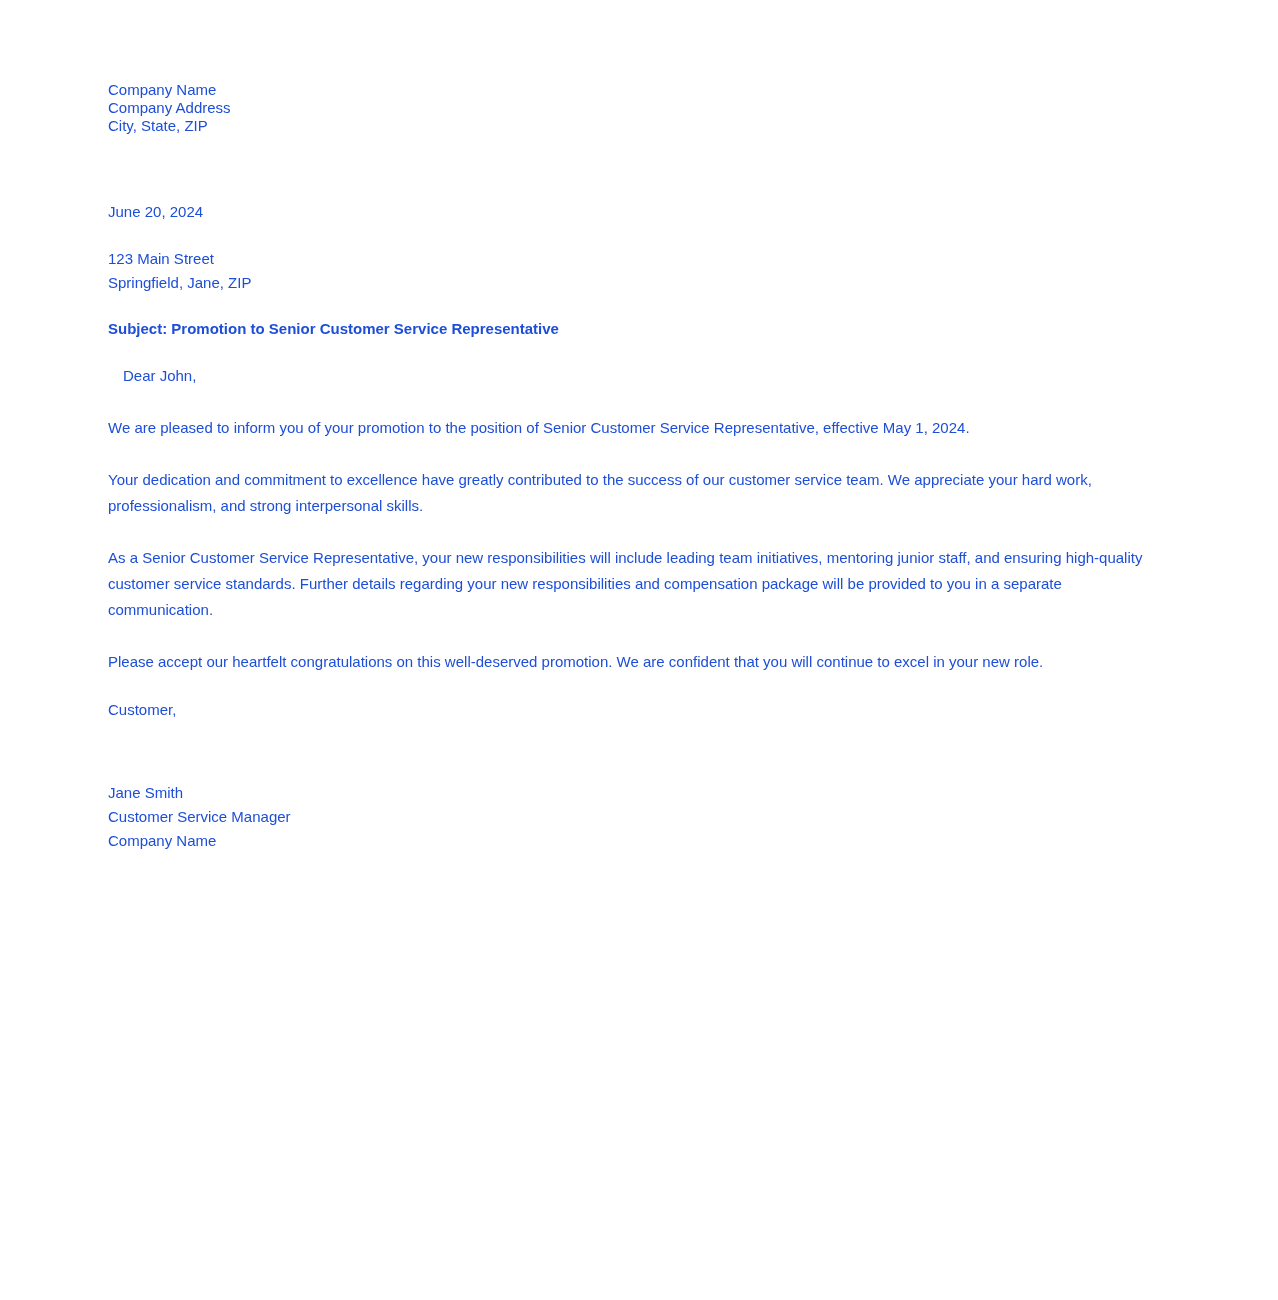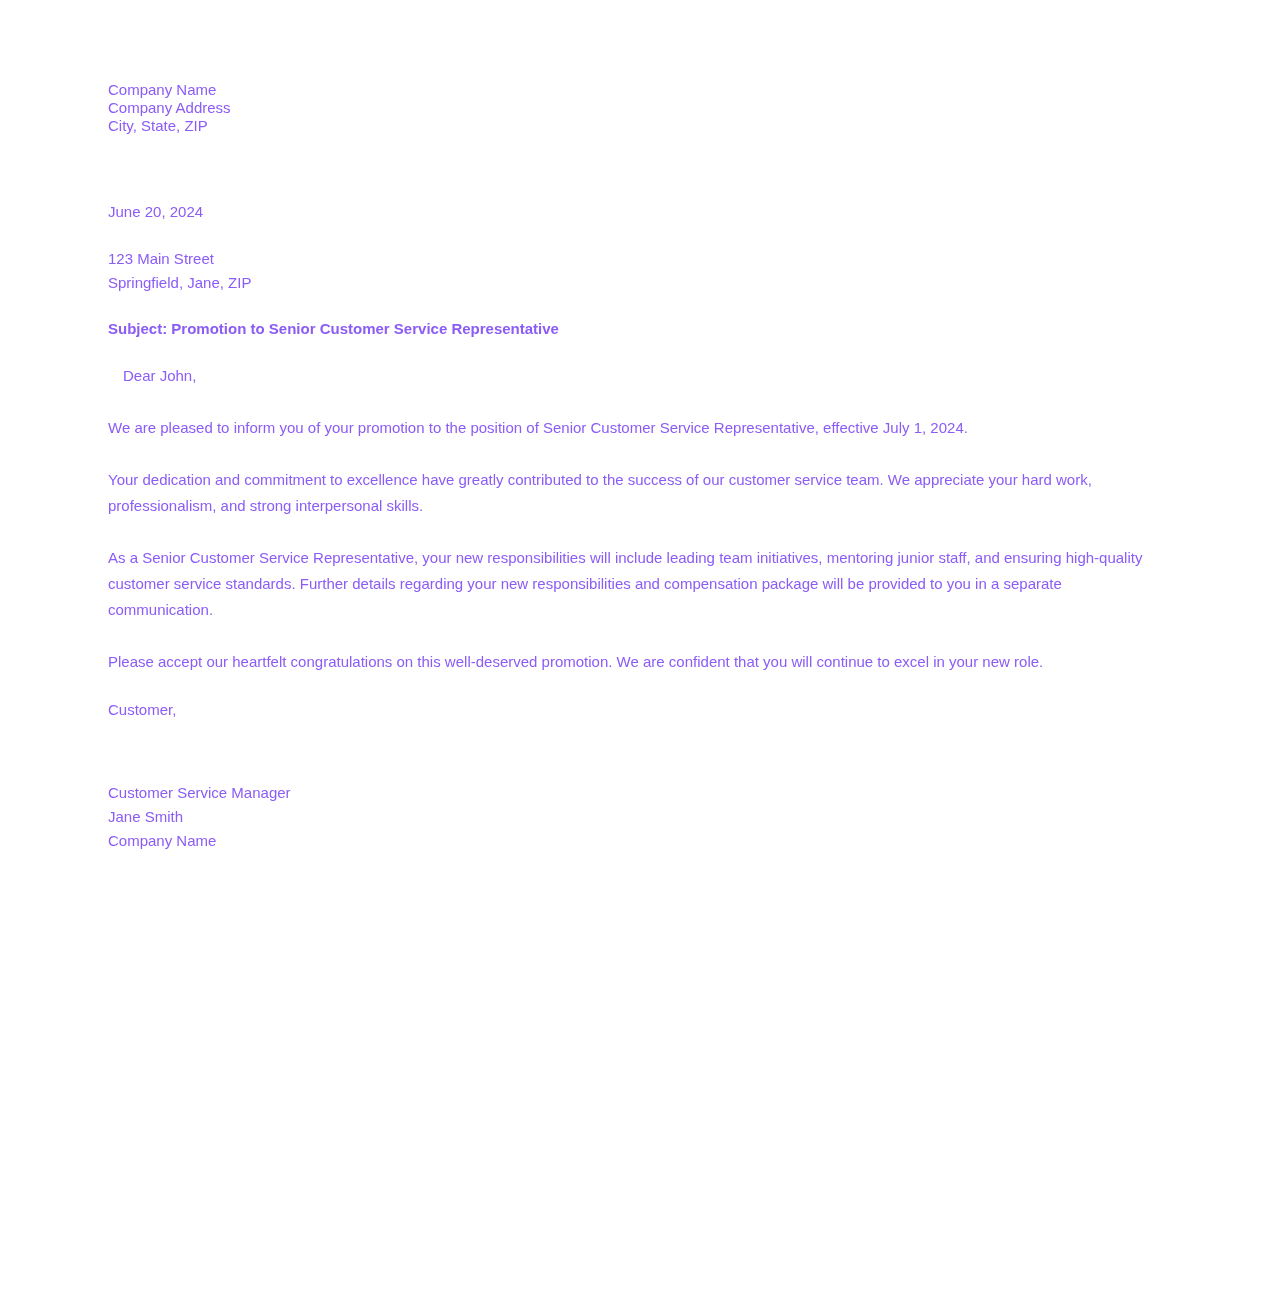--- a/index.html
+++ b/index.html
@@ -8,21 +8,21 @@
     background: #ffffff;
   }
   .page {
     position: relative;
     width: 1278px;
     height: 1136px;
     box-sizing: border-box;
     background: #ffffff;
     padding: 81px 112px 0 108px;
     font-family: "Liberation Sans", "DejaVu Sans", sans-serif;
-    color: #8b5cf6;
+    color: #1d4ed8;
     font-size: 15px;
   }
   .sender-block {
     line-height: 18px;
   }
   .date-line {
     margin-top: 68px;
     line-height: 18px;
   }
   .recipient-block {
@@ -67,26 +67,26 @@
 
   <div class="recipient-block">
     <div>123 Main Street</div>
     <div>Springfield, Jane, ZIP</div>
   </div>
 
   <div class="subject-line">Subject: Promotion to Senior Customer Service Representative</div>
 
   <div class="greeting-line">Dear John,</div>
 
-  <p class="body-paragraph">We are pleased to inform you of your promotion to the position of Senior Customer Service Representative, effective July 1, 2024.</p>
+  <p class="body-paragraph">We are pleased to inform you of your promotion to the position of Senior Customer Service Representative, effective May 1, 2024.</p>
   <p class="body-paragraph">Your dedication and commitment to excellence have greatly contributed to the success of our customer service team. We appreciate your hard work, professionalism, and strong interpersonal skills.</p>
   <p class="body-paragraph">As a Senior Customer Service Representative, your new responsibilities will include leading team initiatives, mentoring junior staff, and ensuring high-quality customer service standards. Further details regarding your new responsibilities and compensation package will be provided to you in a separate communication.</p>
   <p class="body-paragraph">Please accept our heartfelt congratulations on this well-deserved promotion. We are confident that you will continue to excel in your new role.</p>
 
   <div class="closing-line">Customer,</div>
 
   <div class="signature-block">
+    <div>Jane Smith</div>
     <div>Customer Service Manager</div>
-    <div>Jane Smith</div>
     <div>Company Name</div>
   </div>
 
 </div>
 
 </body></html>

